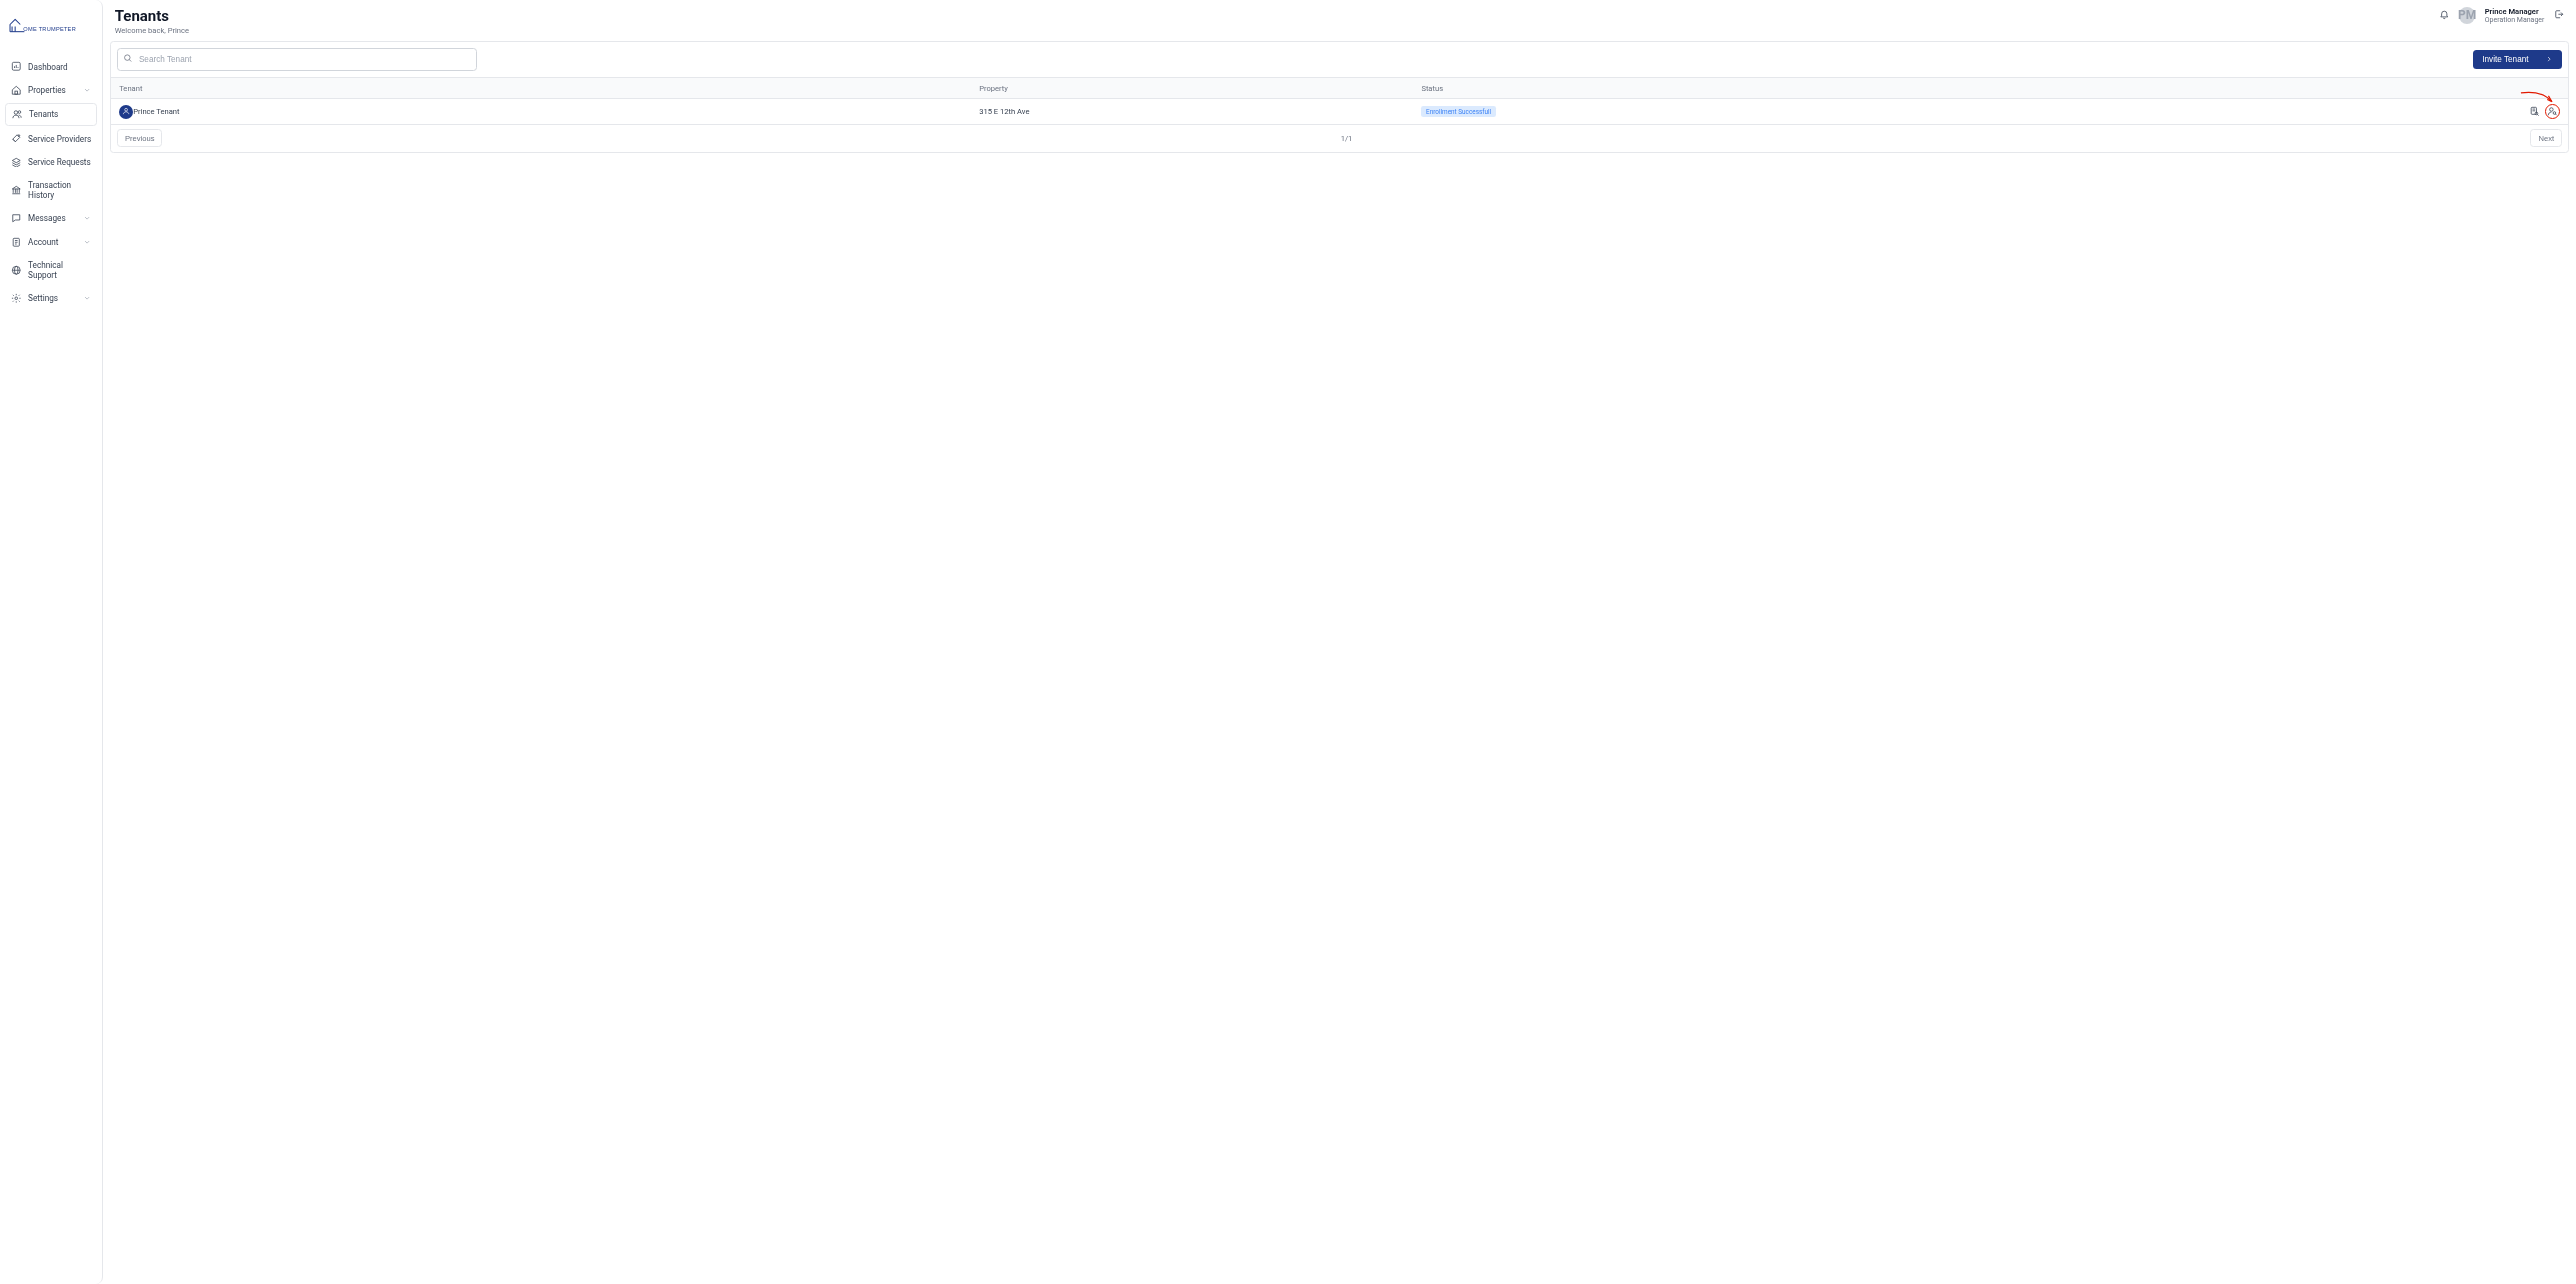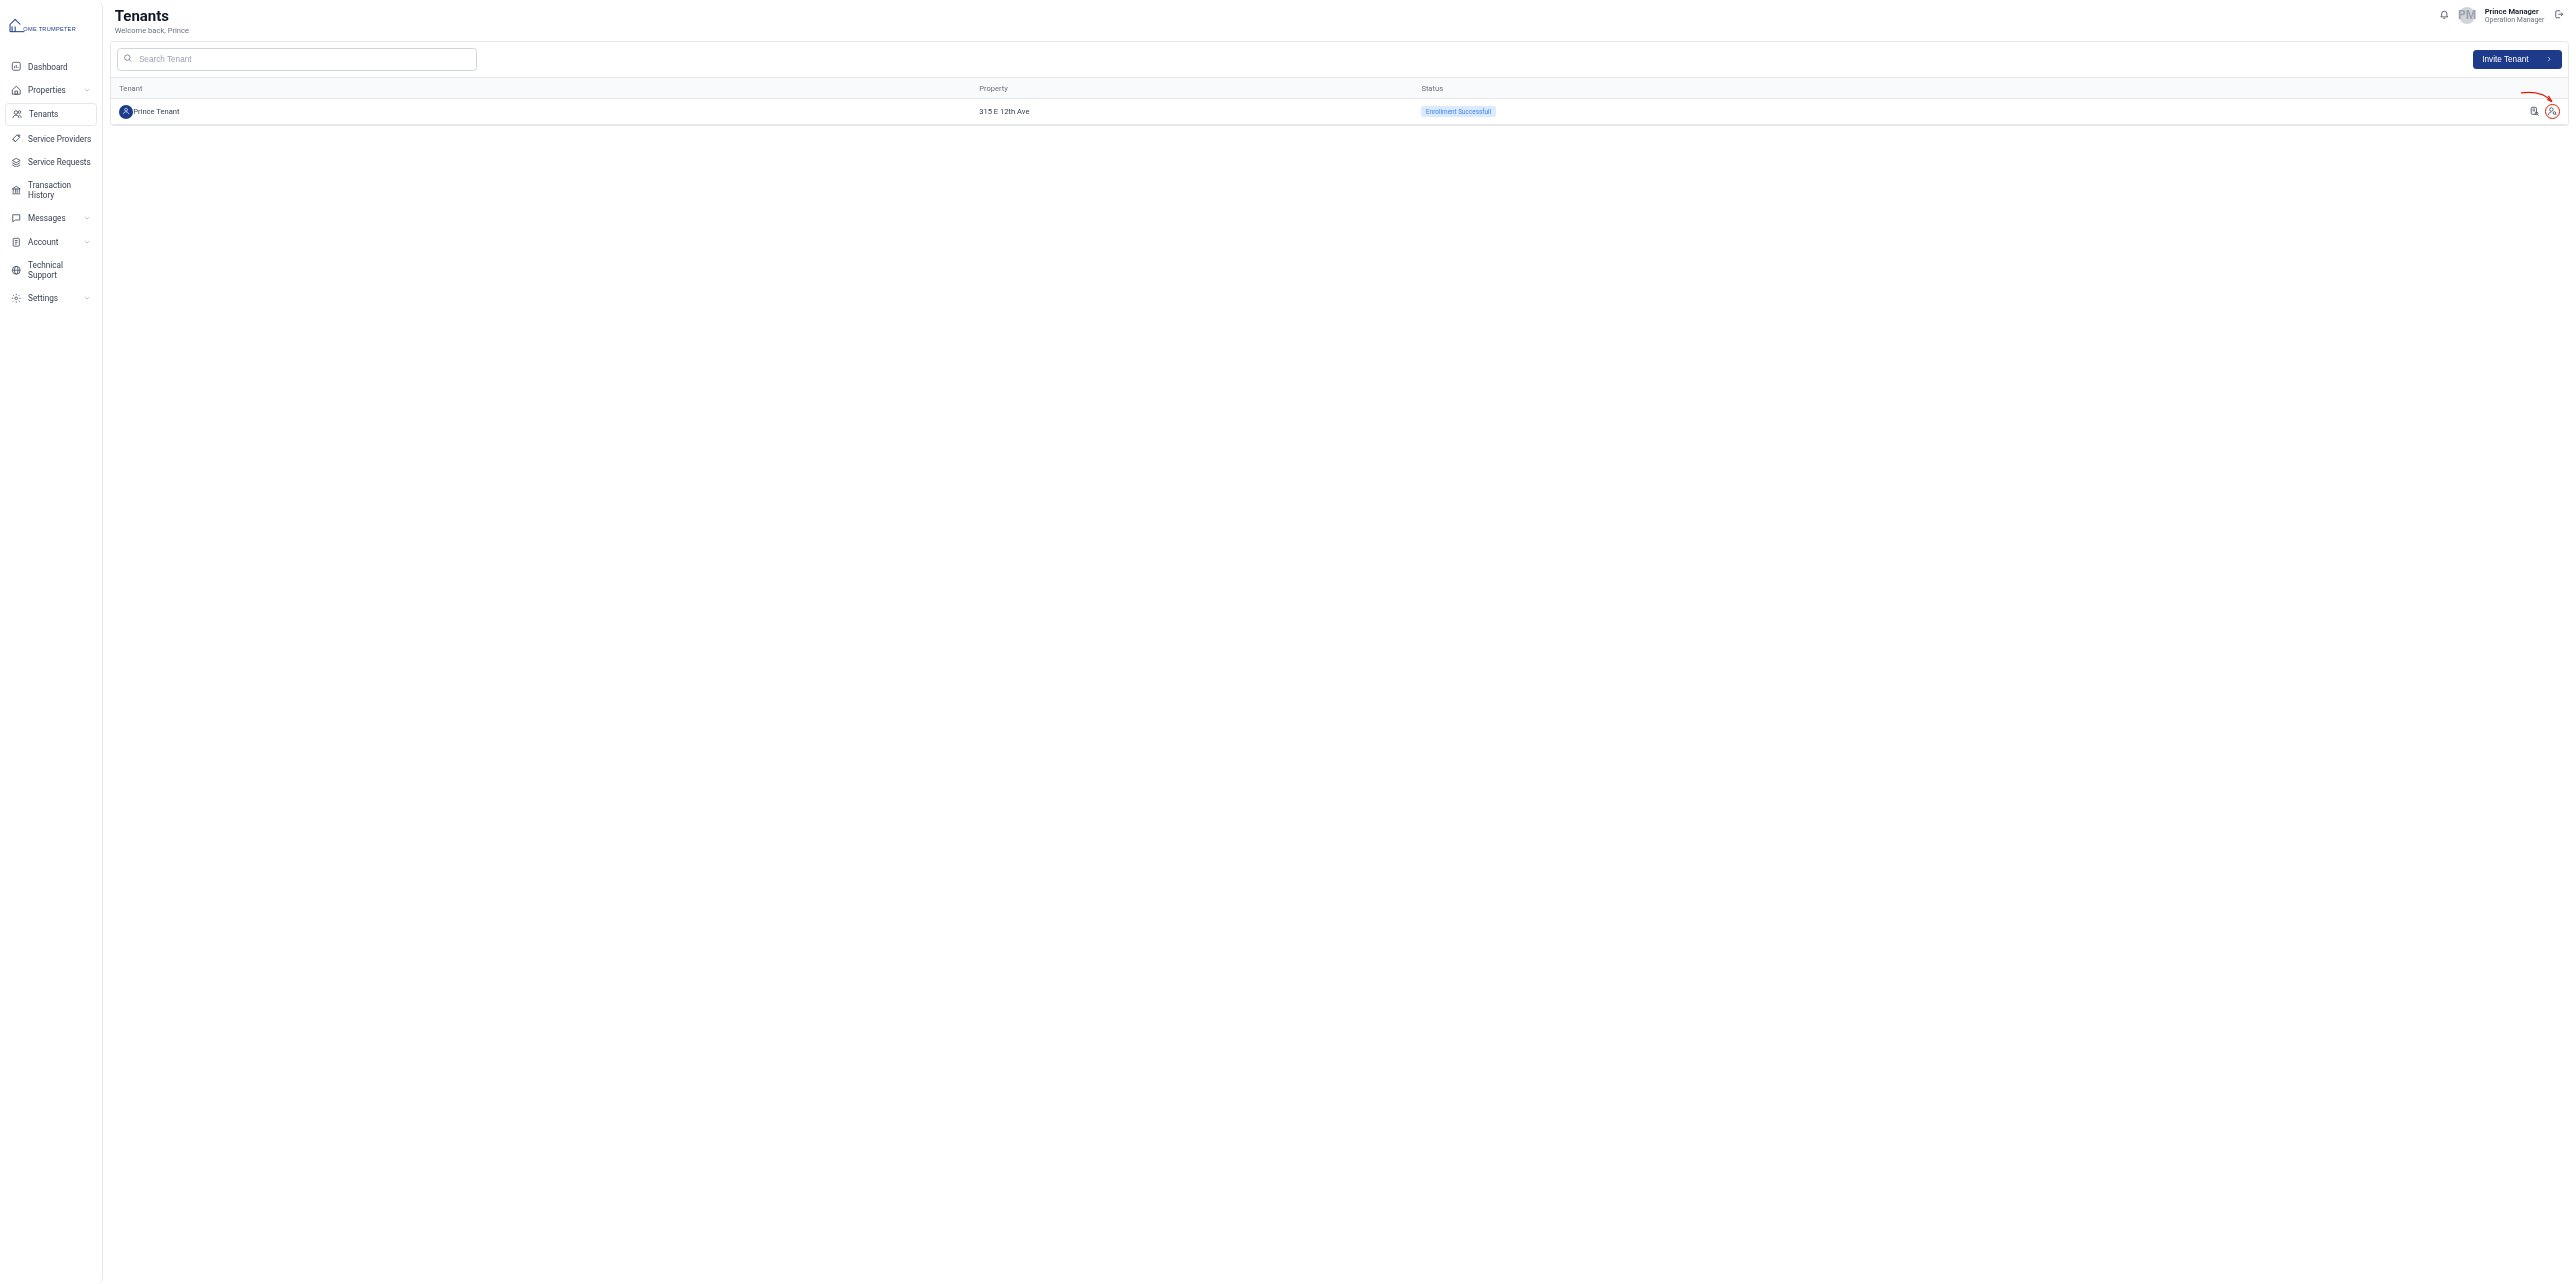--- a/index.html
+++ b/index.html
@@ -276,16 +276,21 @@
                       <circle cx="17" cy="16" r="3"></circle>
                       <line x1="19" y1="18" x2="22" y2="21"></line>
                     </svg>
                   </span>
               </div>
             </td>
           </tr>
         </tbody>
       </table>
 
+      <div class="pagination">
+        <button class="page-btn">Previous</button>
+        <span class="page-info">1/1</span>
+        <button class="page-btn">Next</button>
+      </div>
     </div>
   </main>
 </div>
 
 
 </body></html>

